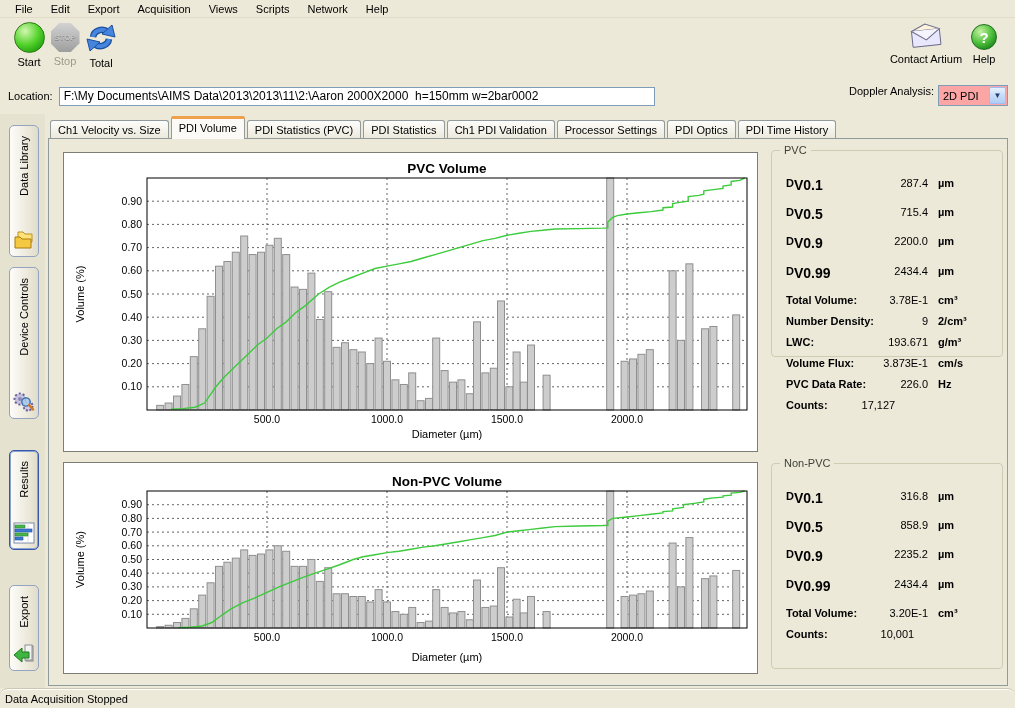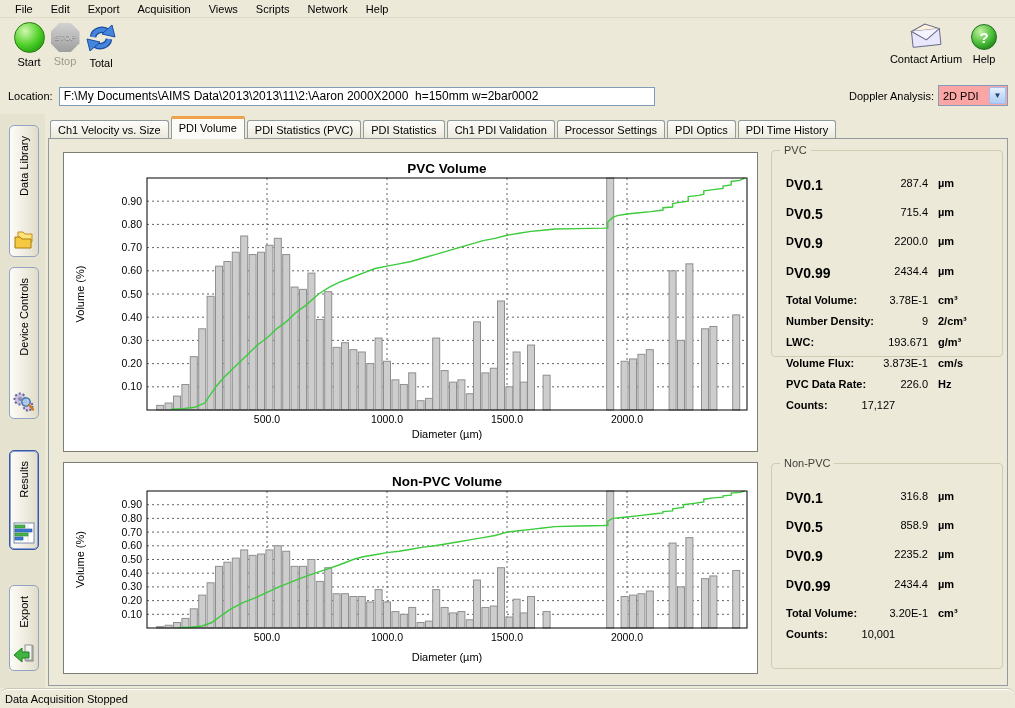--- a/index.html
+++ b/index.html
@@ -23,21 +23,21 @@
     clip-path: polygon(30% 0,70% 0,100% 30%,100% 70%,70% 100%,30% 100%,0 70%,0 30%);
     background: linear-gradient(#d2d2d2,#9e9e9e); display:flex;align-items:center;justify-content:center; }
   .icon-stop span { font-size: 8px; font-weight: bold; color: #c3c3c3; text-shadow: 0 1px 0 #8a8a8a; letter-spacing: 0; }
   .icon-help { width: 26px; height: 26px; border-radius: 50%; margin-top:2px;
     background: radial-gradient(circle at 35% 28%, #c4f0a0, #4cbf3a 50%, #157a15 88%);
     color: #fff; font-weight: bold; font-size: 15px; display:flex;align-items:center;justify-content:center; border:1px solid #1e6e1e; }
   
   .locrow { position: relative; height: 28px; display: flex; align-items: center; padding-left: 8px; }
   .loc-field { width: 596px; height: 19px; margin-left: 6px; background: #fff; border: 1px solid #7f9db9;
     font-size: 12px; padding: 0 4px; font-family: "Liberation Sans", sans-serif; }
-  .doppler { position: absolute; right: 7px; top: 3px; display: flex; align-items: center; gap: 4px; }
+  .doppler { position: absolute; right: 7px; top: 3px; display: flex; gap: 4px; }
   .combo { display: flex; align-items: center; width: 70px; height: 21px; background: #fca5a5; border: 1px solid #7f9db9; }
   .combo .val { flex: 1; padding-left: 4px; }
   .combo .arrow-btn { width: 17px; height: 17px; margin: 1px; border: 1px solid #9ebef5; border-radius: 2px;
     background: linear-gradient(#e9f1fd,#c7dcf8 50%,#b2cdf2); display:flex;align-items:center;justify-content:center;
     font-size: 8px; color: #1d3d73; }
   
   .main { position: absolute; top: 114px; left: 0; right: 0; bottom: 20px; }
   .side-strip { position: absolute; left: 0; top: 0; width: 45px; height: 100%; background: #e6e2d0; }
   .side-btn { position: absolute; left: 9px; width: 30px; border: 1px solid #95a3c2; border-radius: 5px;
     background: linear-gradient(90deg, #fdfcf9, #eae7d8 70%, #dfdcca);
@@ -458,21 +458,21 @@
             <span class="stat-value">2434.4</span>
             <span class="stat-unit">µm</span>
           </div>
           <div class="stat-row t-row">
             <span class="stat-label">Total Volume:</span>
             <span class="stat-value">3.20E-1</span>
             <span class="stat-unit">cm³</span>
           </div>
           <div class="stat-row t-row">
             <span class="stat-label">Counts:</span>
-            <span class="stat-value" style="flex:0 0 auto;margin-left:34px;">10,001</span>
+            <span class="stat-value" style="flex:0 0 auto;margin-left:53px;">10,001</span>
             <span class="stat-unit"></span>
           </div>
         </div>
 
       </div>
     </div>
   </div>
 
   <div class="statusbar">
     <span>Data Acquisition Stopped</span>

